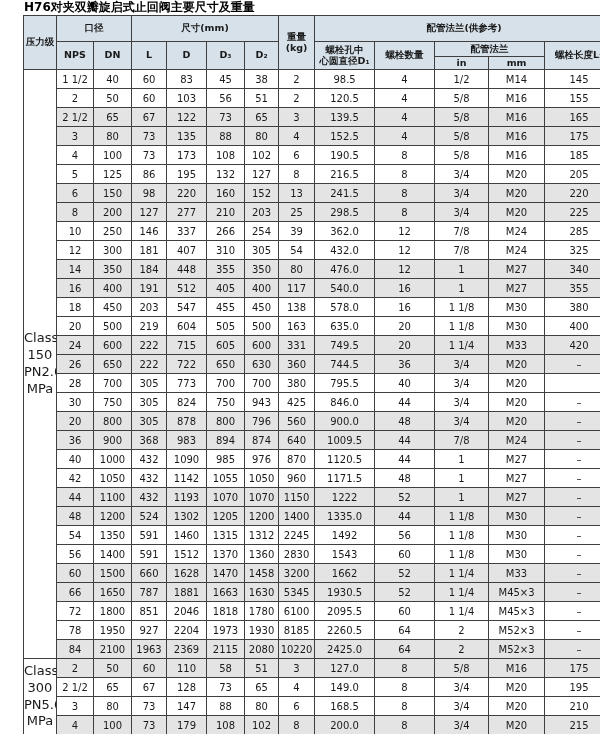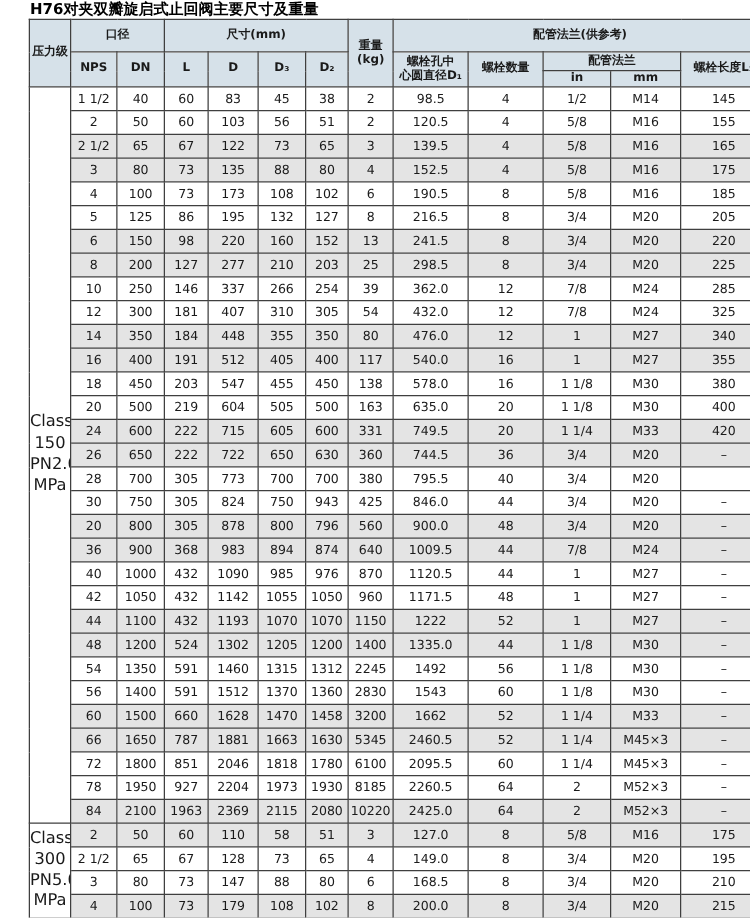--- a/index.html
+++ b/index.html
@@ -494,21 +494,21 @@
           <td>–</td>
         </tr>
         <tr class="stripe">
           <td>66</td>
           <td>1650</td>
           <td>787</td>
           <td>1881</td>
           <td>1663</td>
           <td>1630</td>
           <td>5345</td>
-          <td>2460.5</td>
+          <td>1930.5</td>
           <td>52</td>
           <td>1 1/4</td>
           <td>M45×3</td>
           <td>–</td>
         </tr>
         <tr>
           <td>72</td>
           <td>1800</td>
           <td>851</td>
           <td>2046</td>

